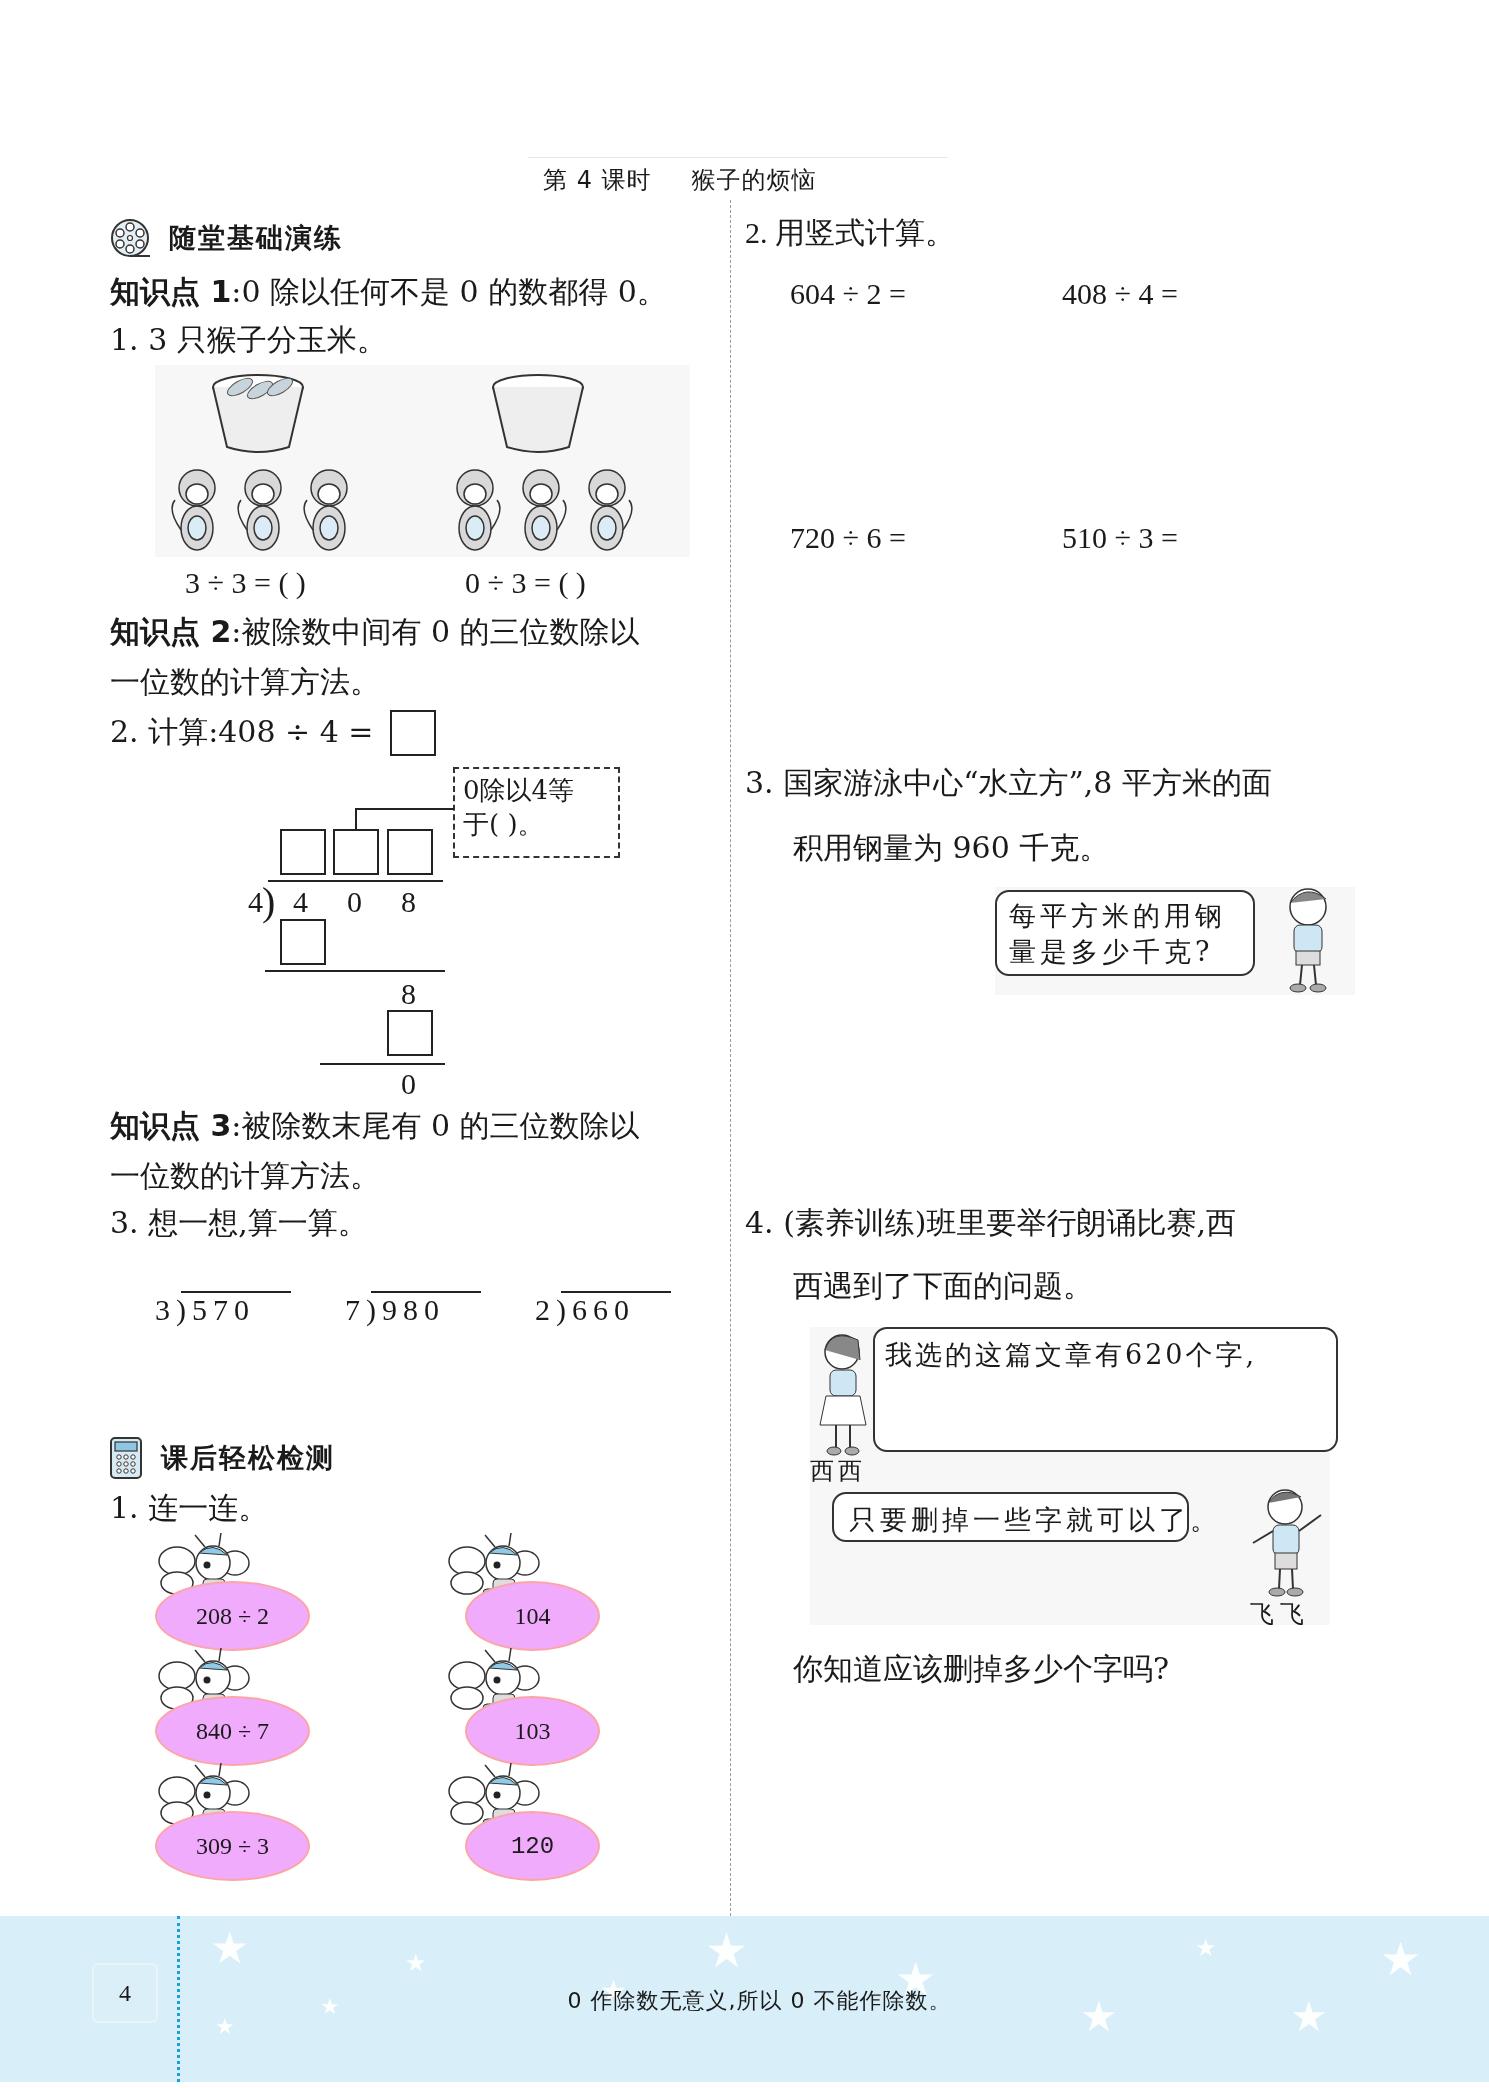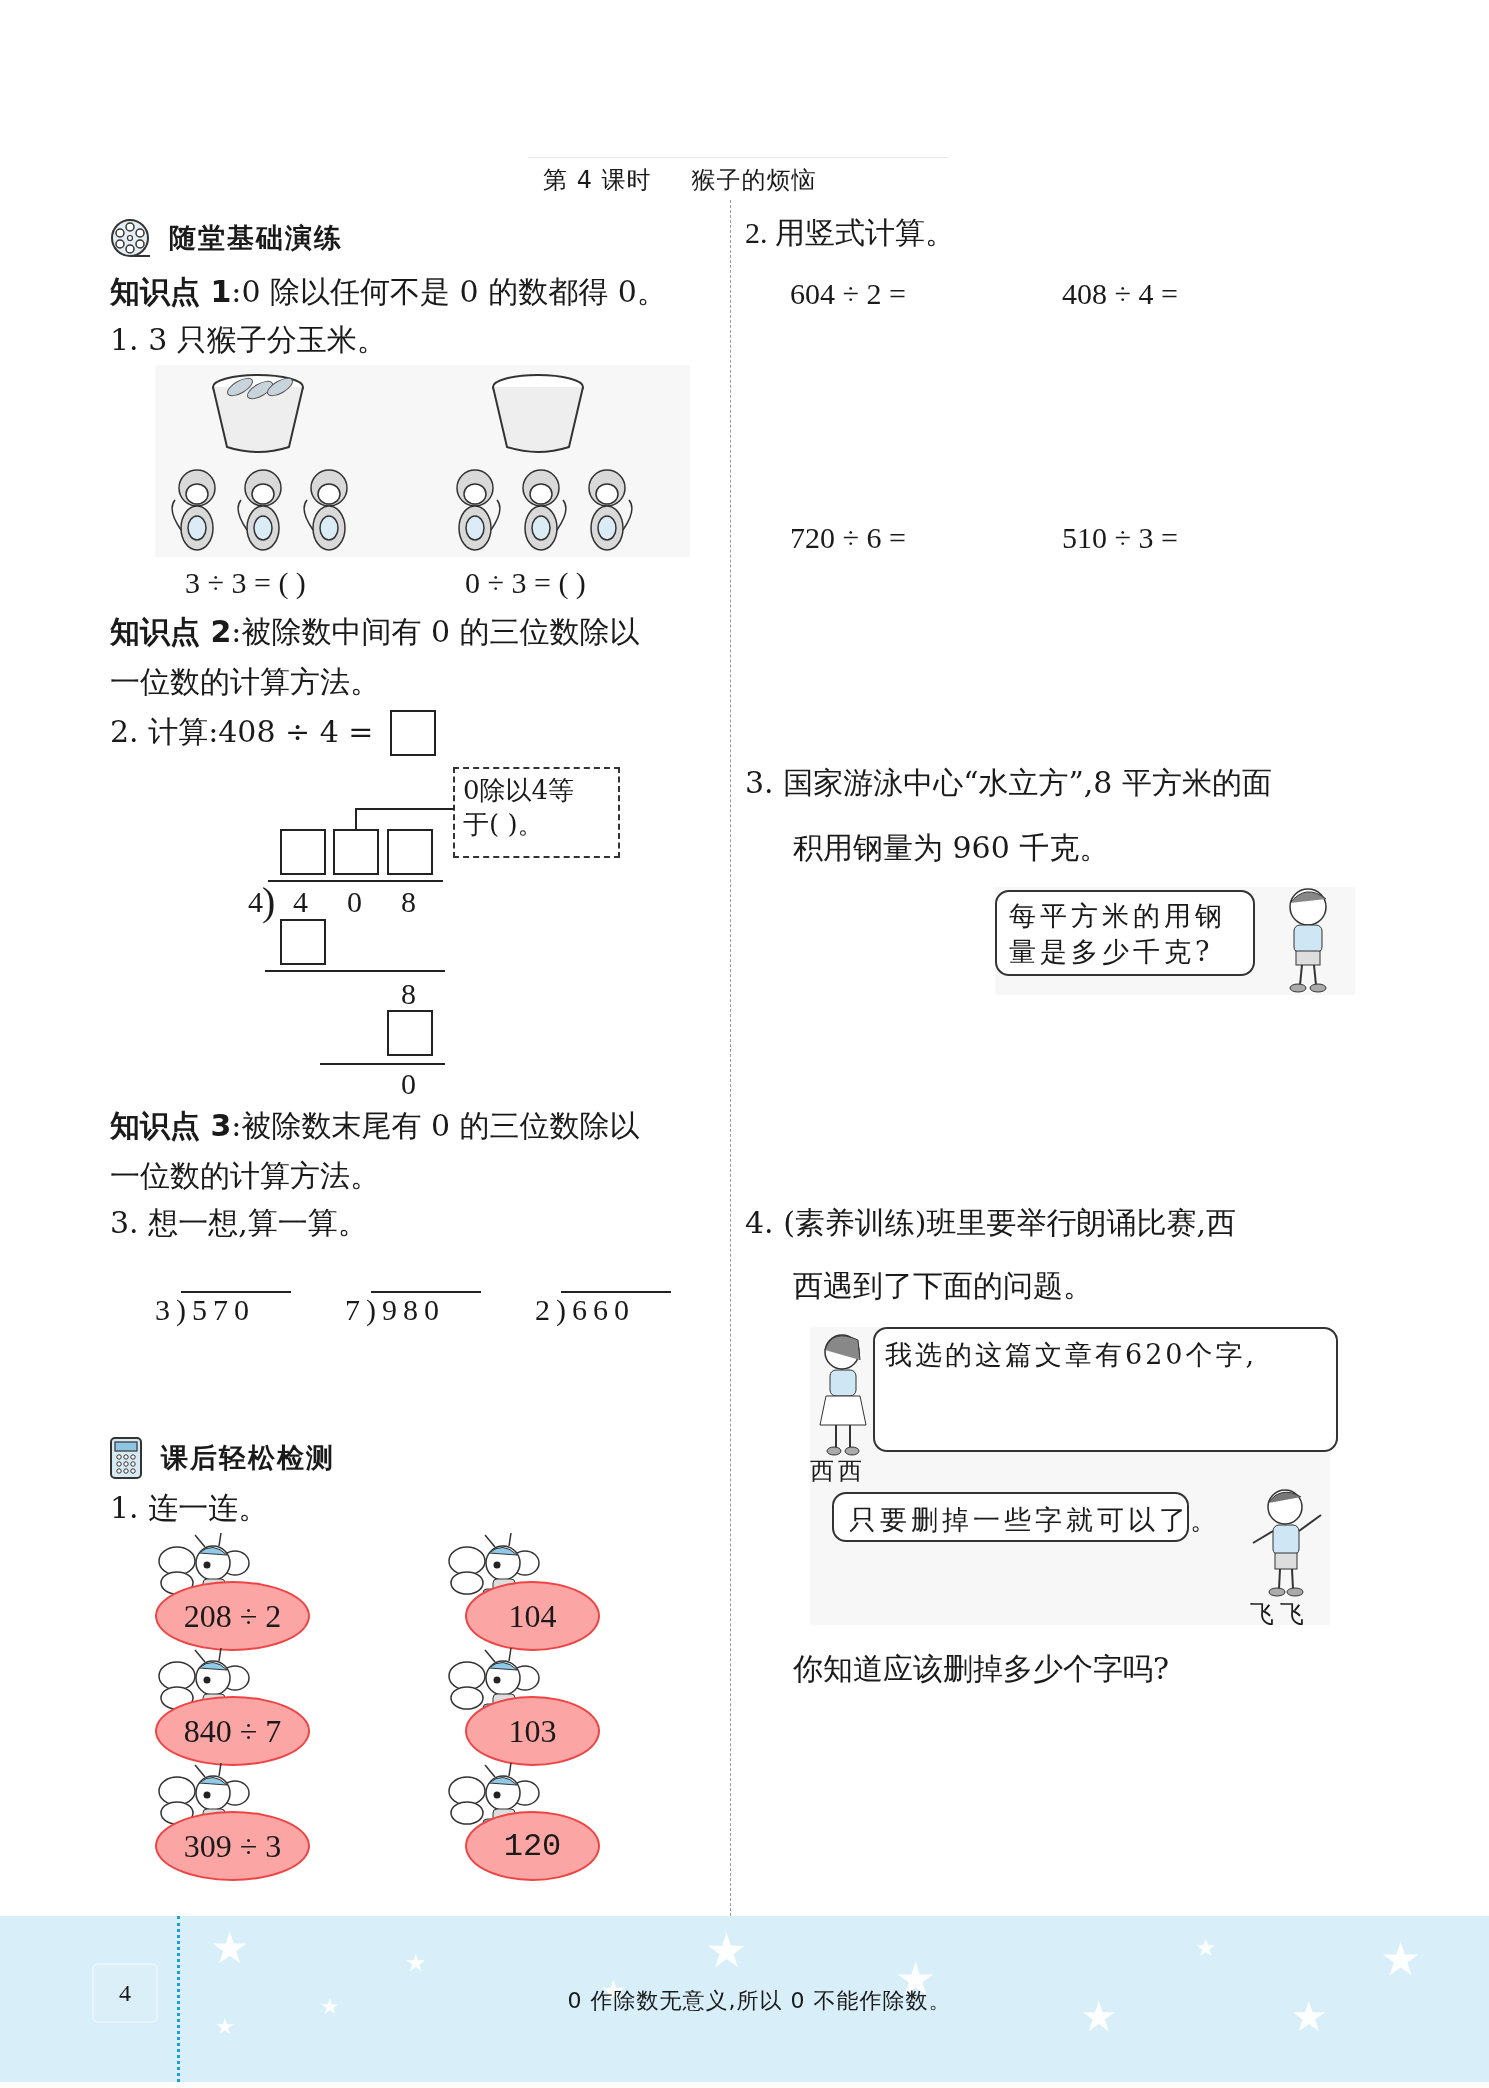--- a/index.html
+++ b/index.html
@@ -13,21 +13,21 @@
   .rule-top { position:absolute; left:528px; top:157px; width:420px; height:1px; background:#e8e8e8; }
   .divider { position:absolute; left:730px; top:200px; width:0; height:1716px; border-left:1px dashed #9a9a9a; }
   .section-head { display:flex; align-items:center; gap:19px; }
   .section-head .lbl { font-family:"DejaVu Sans","Liberation Sans",sans-serif; font-weight:bold; font-size:27px; letter-spacing:2px; }
   .kp b { font-family:"DejaVu Sans","Liberation Sans",sans-serif; font-weight:bold; }
   .box { position:absolute; border:2px solid #222; background:#fff; box-sizing:border-box; }
   .hline { position:absolute; height:2px; background:#222; }
   .dashed-note { position:absolute; border:2px dashed #333; box-sizing:border-box; font-size:26px; line-height:34px; padding:4px 8px; }
   .illus { position:absolute; background:#f7f7f7; }
   .bubble { position:absolute; border:2px solid #333; border-radius:14px; background:#fff; box-sizing:border-box; font-size:27px; line-height:36px; padding:6px 12px; letter-spacing:4px; white-space:nowrap; }
-  .ellipse { position:absolute; border:2px solid #ef4444; border-radius:50%; background:#fca5a5; box-sizing:border-box; display:flex; align-items:center; justify-content:center; font-size:32px; }
+  .ellipse { position:absolute; border:2px solid #fca5a5; border-radius:50%; background:#f0abfc; box-sizing:border-box; display:flex; align-items:center; justify-content:center; font-size:24px; }
   .footer { position:absolute; left:0; top:1916px; width:1489px; height:166px; background:#d8eef8; }
   .footer-bottom { position:absolute; left:0; top:2082px; width:1489px; height:6px; background:#fff; }
   .page-no { position:absolute; left:92px; top:1963px; width:66px; height:60px; border:2px solid #e8f4fa; border-radius:6px; box-sizing:border-box; display:flex; align-items:center; justify-content:center; font-size:24px; background:#dbeff9; }
   .footer-vline { position:absolute; left:177px; top:1916px; height:172px; border-left:3px dotted #1a9fd6; }
   .star { position:absolute; color:#ffffff; opacity:0.95; font-family:"DejaVu Sans",sans-serif; line-height:1; }
   .ldiv { position:absolute; font-size:30px; letter-spacing:6px; }
   .ldiv .bar { position:absolute; top:-2px; height:2px; background:#222; }
 </style>
 </head>
 <body>

